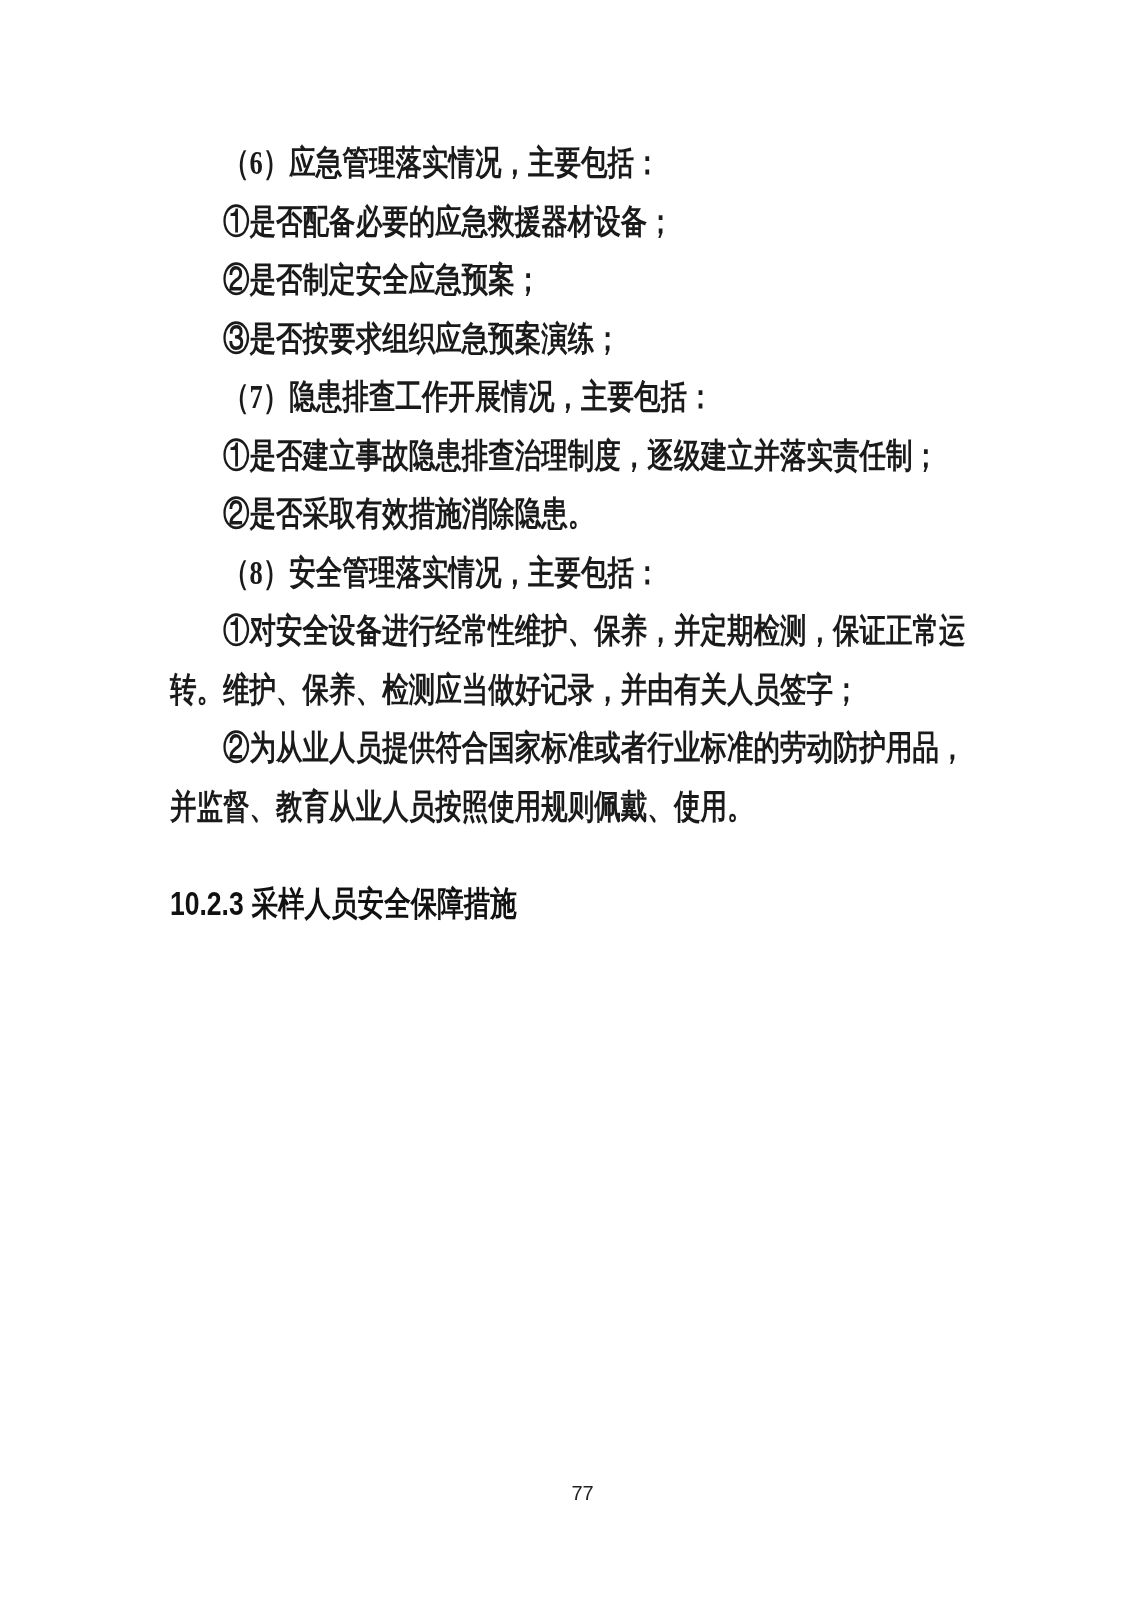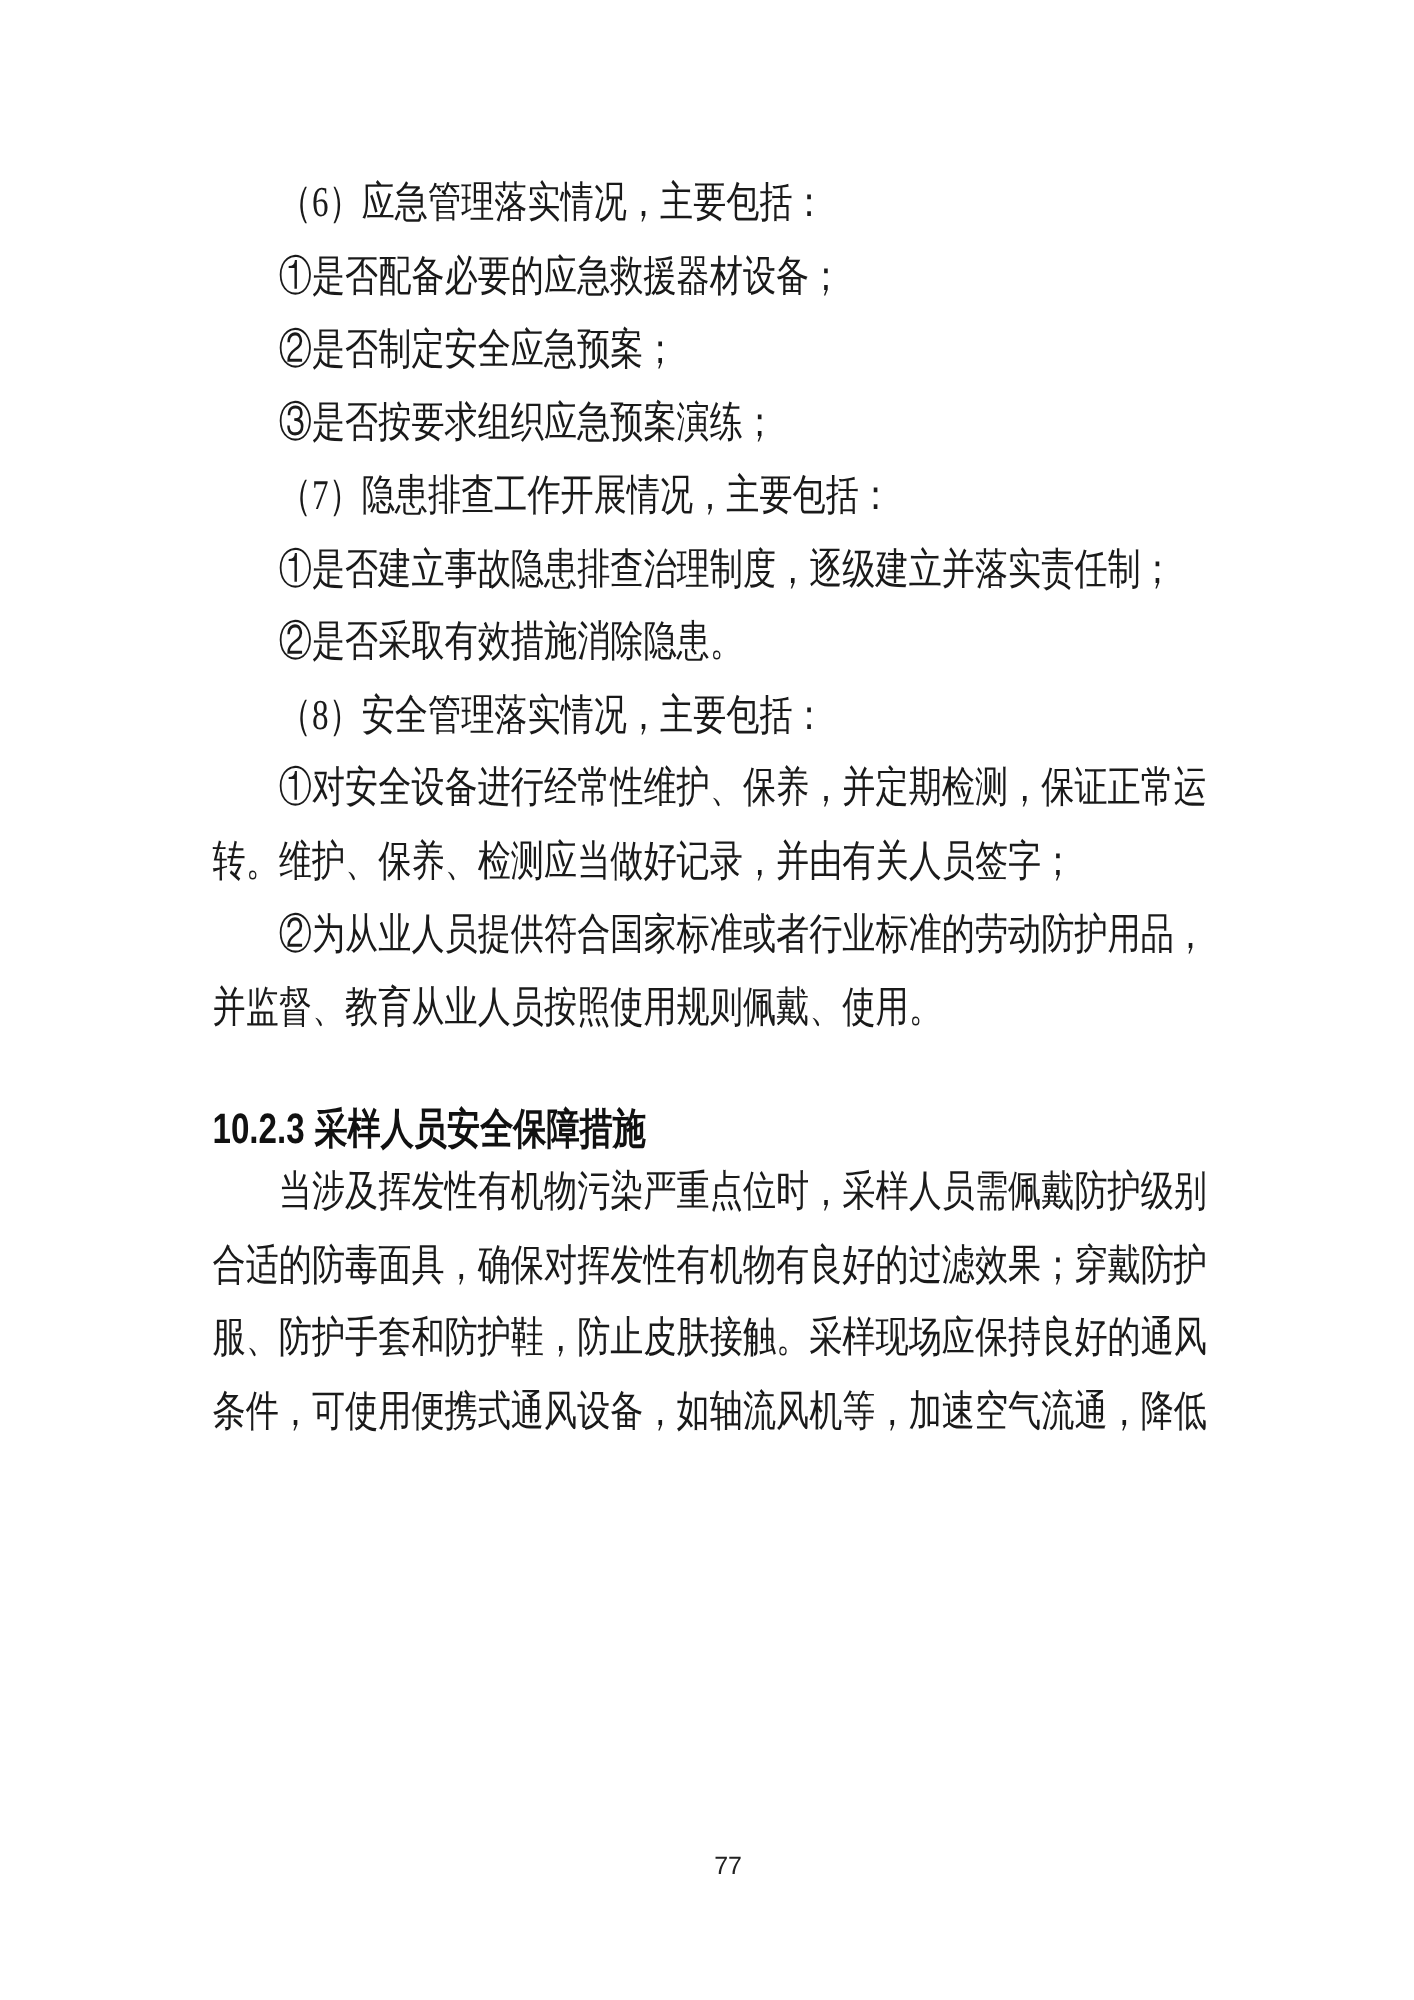--- a/index.html
+++ b/index.html
@@ -21,21 +21,21 @@
   
   .line {
     font-size: 34px;
     line-height: 58.5px;
     height: 58.5px;
     white-space: nowrap;
     transform: scaleX(0.78);
     transform-origin: 0 50%;
   }
   .indent { text-indent: 2em; }
-  .block-list { margin-top: 134px; }
+  .block-list { margin-top: 134px; font-weight: bold; }
   .section-heading {
     margin-top: 45px;
     height: 44px;
     line-height: 44px;
     font-size: 34px;
     font-weight: bold;
     font-family: "Liberation Sans", "DejaVu Sans", sans-serif;
     white-space: nowrap;
     transform: scaleX(0.78);
     transform-origin: 0 50%;
@@ -74,22 +74,16 @@
     <div class="line">转。维护、保养、检测应当做好记录，并由有关人员签字；</div>
     <div class="line indent">②为从业人员提供符合国家标准或者行业标准的劳动防护用品，</div>
     <div class="line">并监督、教育从业人员按照使用规则佩戴、使用。</div>
   </div>
 
   <div class="section-heading">
     <span class="h-number">10.2.3</span><span class="h-title">采样人员安全保障措施</span>
   </div>
 
 
-  <div class="block-para2">
-    <div class="line indent">当涉及挥发性有机物污染严重点位时，采样人员需佩戴防护级别</div>
-    <div class="line">合适的防毒面具，确保对挥发性有机物有良好的过滤效果；穿戴防护</div>
-    <div class="line">服、防护手套和防护鞋，防止皮肤接触。采样现场应保持良好的通风</div>
-    <div class="line">条件，可使用便携式通风设备，如轴流风机等，加速空气流通，降低</div>
-  </div>
 
 </div>
 
 <div class="page-footer">77</div>
 
 </body></html>

